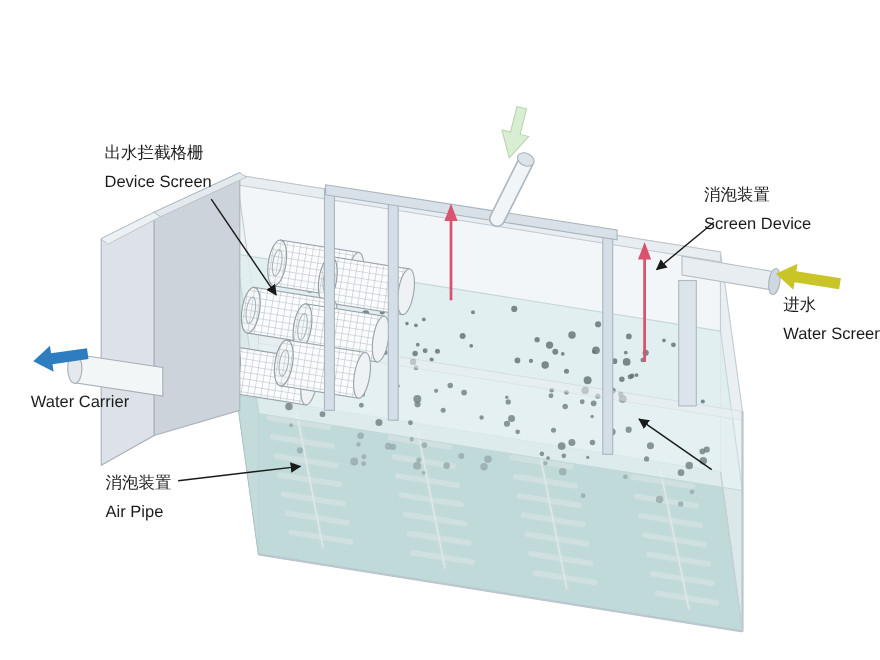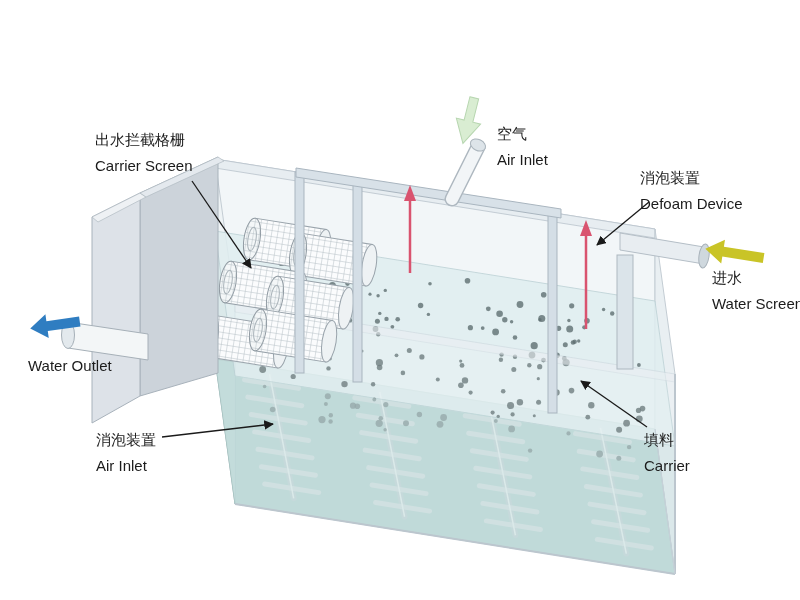--- a/index.html
+++ b/index.html
@@ -321,39 +321,31 @@
   </g>
 
   <line x1="192" y1="140" x2="251" y2="227" stroke="#1a1a1a" stroke-width="1.3" marker-end="url(#ah)"></line>
   <line x1="649" y1="161" x2="597" y2="204" stroke="#1a1a1a" stroke-width="1.3" marker-end="url(#ah)"></line>
   <line x1="162" y1="396" x2="273" y2="383" stroke="#1a1a1a" stroke-width="1.3" marker-end="url(#ah)"></line>
   <line x1="647" y1="386" x2="581" y2="340" stroke="#1a1a1a" stroke-width="1.3" marker-end="url(#ah)"></line>
 </svg>
 
 <div class="label" style="left:95px;top:86px">
   <div>出水拦截格栅</div>
-  <div>Carrier Screen</div>
-</div>
-<div class="label" style="left:497px;top:80px">
-  <div>空气</div>
-  <div>Air Inlet</div>
+  <div>Device Screen</div>
 </div>
 <div class="label" style="left:640px;top:124px">
   <div>消泡装置</div>
-  <div>Defoam Device</div>
+  <div>Screen Device</div>
 </div>
 <div class="label" style="left:712px;top:224px">
   <div>进水</div>
   <div>Water Screen</div>
 </div>
 <div class="label" style="left:28px;top:312px">
-  <div>Water Outlet</div>
+  <div>Water Carrier</div>
 </div>
 <div class="label" style="left:96px;top:386px">
   <div>消泡装置</div>
-  <div>Air Inlet</div>
-</div>
-<div class="label" style="left:644px;top:386px">
-  <div>填料</div>
-  <div>Carrier</div>
+  <div>Air Pipe</div>
 </div>
 
 </div>
 
 </body></html>

